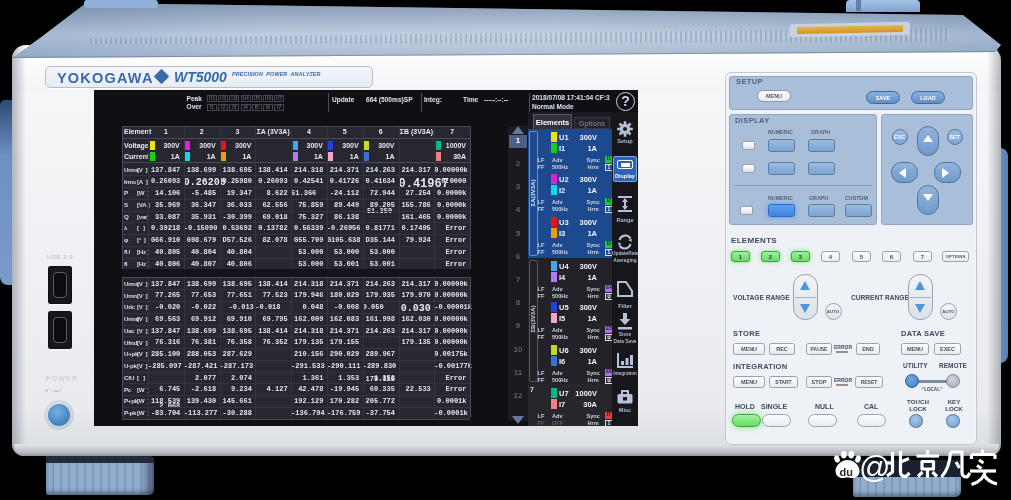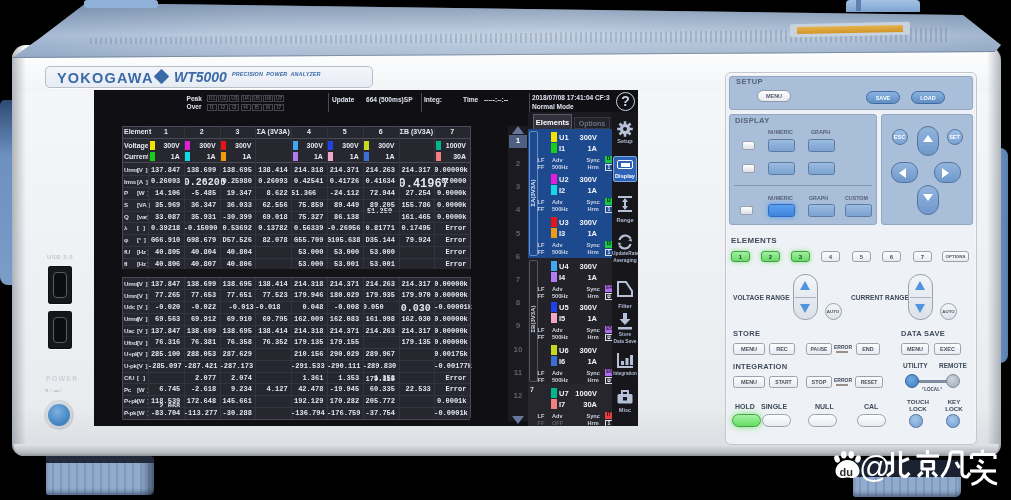--- a/index.html
+++ b/index.html
@@ -339,21 +339,21 @@
 <div style="left:161.3px;top:295.4px;width:32.3px;font-family:Liberation Mono,monospace;font-size:7px;font-weight:bold;color:#e4e6f0;text-align:right;">4.127</div>
 <div style="left:197.1px;top:295.4px;width:32.3px;font-family:Liberation Mono,monospace;font-size:7px;font-weight:bold;color:#e4e6f0;text-align:right;">42.478</div>
 <div style="left:232.9px;top:295.4px;width:32.3px;font-family:Liberation Mono,monospace;font-size:7px;font-weight:bold;color:#e4e6f0;text-align:right;">-19.945</div>
 <div style="left:268.7px;top:295.4px;width:32.3px;font-family:Liberation Mono,monospace;font-size:7px;font-weight:bold;color:#e4e6f0;text-align:right;">60.335</div>
 <div style="left:304.5px;top:295.4px;width:32.3px;font-family:Liberation Mono,monospace;font-size:7px;font-weight:bold;color:#e4e6f0;text-align:right;">22.533</div>
 <div style="left:340.2px;top:295.4px;width:32.3px;font-family:Liberation Mono,monospace;font-size:7px;font-weight:bold;color:#e4e6f0;text-align:right;">Error</div>
 <div style="left:28.0px;top:293.4px;width:348.0px;height:1px;background:#34343e;"></div>
 <div class="t" style="left:30px;top:307.4px;font-size:6.2px;font-weight:bold;color:#d8dae6;letter-spacing:-0.3px;">P+pk</div>
 <div class="t" style="left:43px;top:307.4px;font-size:6.2px;font-weight:bold;color:#d8dae6;letter-spacing:-0.3px;">[W&nbsp;&nbsp;]</div>
 <div style="left:54.0px;top:307.2px;width:32.3px;font-family:Liberation Mono,monospace;font-size:7px;font-weight:bold;color:#e4e6f0;text-align:right;">118.539</div>
-<div style="left:89.8px;top:307.2px;width:32.3px;font-family:Liberation Mono,monospace;font-size:7px;font-weight:bold;color:#e4e6f0;text-align:right;">172.648</div>
+<div style="left:89.8px;top:307.2px;width:32.3px;font-family:Liberation Mono,monospace;font-size:7px;font-weight:bold;color:#e4e6f0;text-align:right;">139.430</div>
 <div style="left:125.6px;top:307.2px;width:32.3px;font-family:Liberation Mono,monospace;font-size:7px;font-weight:bold;color:#e4e6f0;text-align:right;">145.661</div>
 <div style="left:197.1px;top:307.2px;width:32.3px;font-family:Liberation Mono,monospace;font-size:7px;font-weight:bold;color:#e4e6f0;text-align:right;">192.129</div>
 <div style="left:232.9px;top:307.2px;width:32.3px;font-family:Liberation Mono,monospace;font-size:7px;font-weight:bold;color:#e4e6f0;text-align:right;">170.282</div>
 <div style="left:268.7px;top:307.2px;width:32.3px;font-family:Liberation Mono,monospace;font-size:7px;font-weight:bold;color:#e4e6f0;text-align:right;">205.772</div>
 <div style="left:340.2px;top:307.2px;width:32.3px;font-family:Liberation Mono,monospace;font-size:7px;font-weight:bold;color:#e4e6f0;text-align:right;">0.0001k</div>
 <div style="left:28.0px;top:305.2px;width:348.0px;height:1px;background:#34343e;"></div>
 <div class="t" style="left:30px;top:319.1px;font-size:6.2px;font-weight:bold;color:#d8dae6;letter-spacing:-0.3px;">P-pk</div>
 <div class="t" style="left:43px;top:319.1px;font-size:6.2px;font-weight:bold;color:#d8dae6;letter-spacing:-0.3px;">[W&nbsp;&nbsp;]</div>
 <div style="left:54.0px;top:318.9px;width:32.3px;font-family:Liberation Mono,monospace;font-size:7px;font-weight:bold;color:#e4e6f0;text-align:right;">-83.704</div>
 <div style="left:89.8px;top:318.9px;width:32.3px;font-family:Liberation Mono,monospace;font-size:7px;font-weight:bold;color:#e4e6f0;text-align:right;">-113.277</div>

